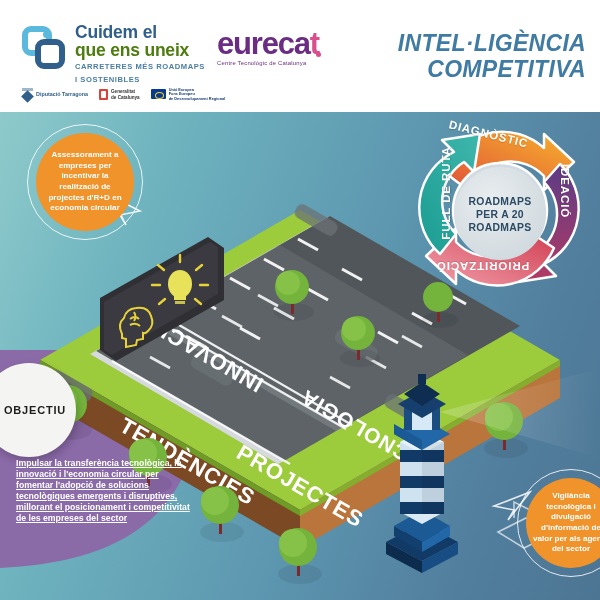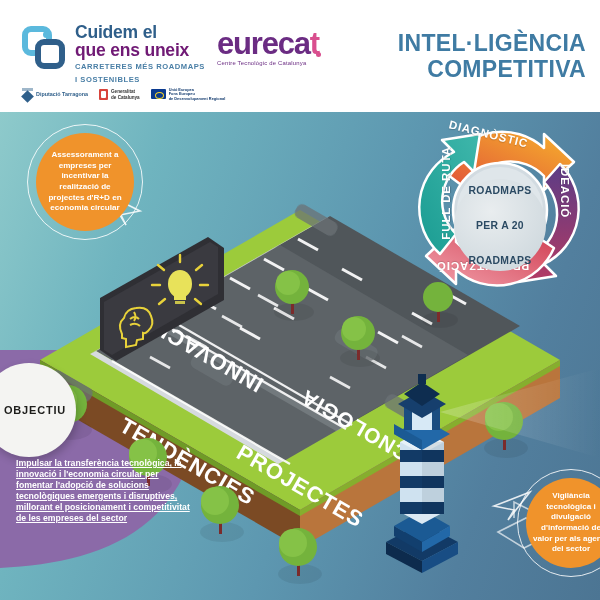--- a/index.html
+++ b/index.html
@@ -13,21 +13,21 @@
   
   #header{position:absolute;left:4px;top:0;width:600px;height:112px;background:#ffffff;z-index:60;}
 
   .logo-cuidem{position:absolute;left:18px;top:24px;display:flex;align-items:flex-start;}
   .cuidem-mark{position:relative;width:44px;height:44px;margin-top:2px;}
   .cuidem-mark .sq1{position:absolute;left:0;top:0;width:30px;height:30px;border:6px solid #5bb9dd;border-radius:9px;box-sizing:border-box;}
   .cuidem-mark .sq2{position:absolute;left:13px;top:13px;width:30px;height:30px;border:6px solid #2f5f8a;border-radius:9px;box-sizing:border-box;background:#fff;}
   .cuidem-mark .dot{position:absolute;left:21px;top:5px;width:7px;height:7px;border-radius:50%;background:#5bb9dd;}
   .cuidem-text{margin-left:9px;}
   .cuidem-l1{font-size:17.5px;font-weight:bold;color:#2f5f8a;line-height:17px;letter-spacing:-0.2px;}
-  .cuidem-l2{font-size:17.5px;font-weight:bold;color:#701a75;line-height:18px;letter-spacing:-0.2px;}
+  .cuidem-l2{font-size:17.5px;font-weight:bold;color:#4d7c0f;line-height:18px;letter-spacing:-0.2px;}
   .cuidem-sub{margin-top:3px;font-size:7.6px;font-weight:bold;color:#4a7fa6;letter-spacing:0.55px;line-height:9.5px;}
 
   .partners{position:absolute;left:18px;top:88px;display:flex;align-items:center;gap:11px;}
   .partner{display:flex;align-items:center;gap:3px;}
   .dipu-diamond{width:9px;height:9px;background:#2f5f8a;transform:rotate(45deg);}
   .dipu-top{width:11px;height:3px;background:#9fb7ca;margin-bottom:1px;}
   .partner-label{font-size:5.4px;font-weight:bold;color:#2f5f8a;line-height:5.6px;white-space:nowrap;}
   .gen-mark{width:9px;height:11px;background:#d8443c;position:relative;border-radius:1px;}
   .gen-mark:after{content:"";position:absolute;left:2px;top:2px;width:5px;height:7px;background:#fff;border-radius:1px;}
   .gen-label{font-size:4.6px;font-weight:bold;color:#333;line-height:5.2px;}
@@ -36,43 +36,43 @@
   .eu-label{font-size:3.9px;color:#123a6e;line-height:4.3px;font-weight:bold;}
 
   .logo-eurecat{position:absolute;left:213px;top:28px;}
   .eurecat-word{font-size:31px;font-weight:bold;letter-spacing:-1.2px;line-height:31px;}
   .eurecat-word .p{color:#6b2c83;}
   .eurecat-word .t{color:#d94f8e;}
   .eurecat-sub{font-size:5.9px;color:#6b2c83;letter-spacing:0.2px;margin-top:1px;}
   .eurecat-dot{position:absolute;right:-2px;top:24px;width:5px;height:5px;border-radius:50%;background:#d94f8e;}
 
   #main-title{position:absolute;right:18px;top:30px;text-align:right;
-     font-size:23px;font-weight:bold;color:#3f7ba3;line-height:26px;letter-spacing:0.3px;}
+     font-size:23px;font-weight:bold;color:#3f7ba3;line-height:26px;letter-spacing:0.3px;font-style:italic;}
 
   
   #scene{position:absolute;left:0;top:112px;width:600px;height:488px;overflow:hidden;
      background:linear-gradient(110deg,#8ecacb 0%,#6fb4bf 22%,#5d97b0 55%,#527f9e 80%,#4c7593 100%);}
 
   .purple-wave{position:absolute;left:0;bottom:0;width:340px;height:250px;z-index:5;}
 
   
   #iso{position:absolute;left:0;top:112px;width:600px;height:488px;z-index:8;}
 
   
   #cycle{position:absolute;left:404px;top:112px;width:192px;height:192px;z-index:20;}
   .cyc-label{position:absolute;font-weight:bold;color:#fff;font-size:11.5px;letter-spacing:0.9px;white-space:nowrap;
      text-shadow:0 1px 1px rgba(0,0,0,.18);}
   #lbl-diag{left:44px;top:16px;transform:rotate(14deg);}
   #lbl-idea{left:134px;top:73px;transform:rotate(90deg);transform-origin:center;}
   #lbl-prio{left:32px;top:148px;transform:rotate(180deg);}
   #lbl-full{left:-5px;top:75px;transform:rotate(-90deg);}
-  #cycle-center{position:absolute;left:50px;top:67px;width:92px;height:92px;border-radius:50%;
+  #cycle-center{position:absolute;left:50px;top:56px;width:92px;height:92px;border-radius:50%;
      background:radial-gradient(circle at 40% 35%,#e9edef,#c9d4da);
      display:flex;flex-direction:column;align-items:center;justify-content:center;
-     color:#2b4a63;font-weight:bold;font-size:10.4px;line-height:13px;text-align:right;letter-spacing:0.3px;gap:22px;}
+     color:#2b4a63;font-weight:bold;font-size:10.4px;line-height:13px;text-align:right;letter-spacing:0.3px;}
 
   
   .bubble{position:absolute;z-index:30;}
   .bubble .ring{position:absolute;left:-9px;top:-9px;border:1.4px solid rgba(255,255,255,.85);border-radius:50%;}
   .bubble .body{position:absolute;left:0;top:0;border-radius:50%;background:#f0932b;
      display:flex;align-items:center;justify-content:center;text-align:center;
      color:#fff;font-size:8.1px;line-height:10.6px;font-weight:bold;padding:6px;box-sizing:border-box;}
 
   #bubble-left{left:36px;top:133px;width:98px;height:98px;}
   #bubble-left .body{width:98px;height:98px;}

